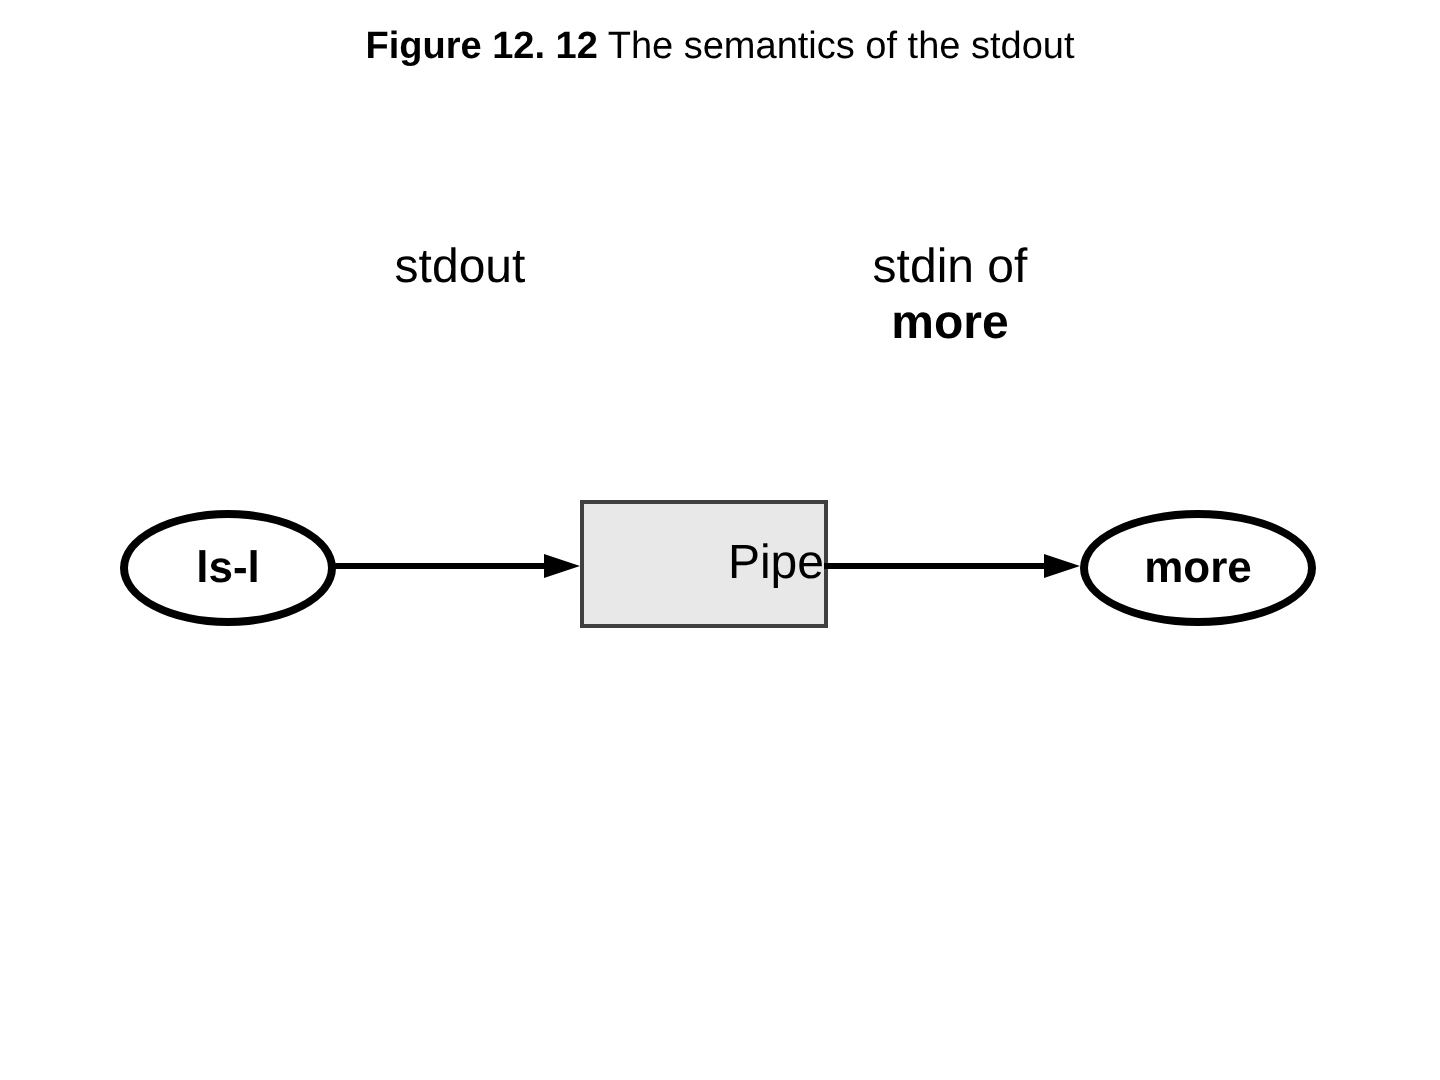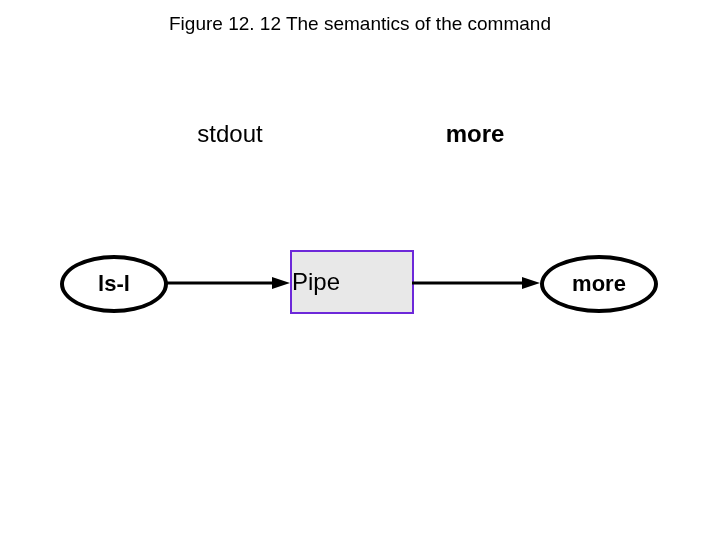--- a/index.html
+++ b/index.html
@@ -14,21 +14,21 @@
   .caption {
     position: absolute;
     top: 12px;
     left: 0;
     right: 0;
     text-align: center;
     font-size: 19px;
     line-height: 1.25;
     color: #000;
   }
-  .caption .fig-label { font-weight: normal; }
+  .caption .fig-label { font-weight: bold; }
   .diagram {
     position: absolute;
     left: 0;
     top: 120px;
     width: 671px;
     height: 260px;
     text-decoration: underline;
   }
   .node-label {
     position: absolute;
@@ -47,48 +47,49 @@
     display: flex;
     align-items: center;
     justify-content: center;
     font-family: "Arial Black", Arial, sans-serif;
     font-weight: 900;
     font-size: 22px;
     color: #000;
   }
   .rect {
     position: absolute;
-    border: 2px solid #6d28d9;
+    border: 2px solid #404040;
     background: #e8e8e8;
     display: flex;
     align-items: center;
-    justify-content: flex-start;
+    justify-content: flex-end;
     font-size: 24px;
     color: #000;
   }
   svg.arrow {
     position: absolute;
     overflow: visible;
   }
 </style>
 </head>
 <body>
 
 <div class="caption">
   <span class="fig-label">Figure 12. 12</span>
-  <span> </span><span>The semantics of the command</span><br>
+  <span> </span><span>The semantics of the stdout</span><br>
 </div>
 
 <div class="diagram">
 
   <div class="node-label" style="left:150px; top:0;">
     <span class="label-line1">stdout</span>
   </div>
 
   <div class="node-label" style="left:395px; top:0;">
+    <span class="label-line1">stdin of</span>
     <span class="label-line2">more</span>
   </div>
 
   <div class="ellipse" style="left:60px; top:135px; width:100px; height:50px;">
     <span>ls-l</span>
   </div>
 
   <div class="rect" style="left:290px; top:130px; width:120px; height:60px;">
     <span>Pipe</span>
   </div>

